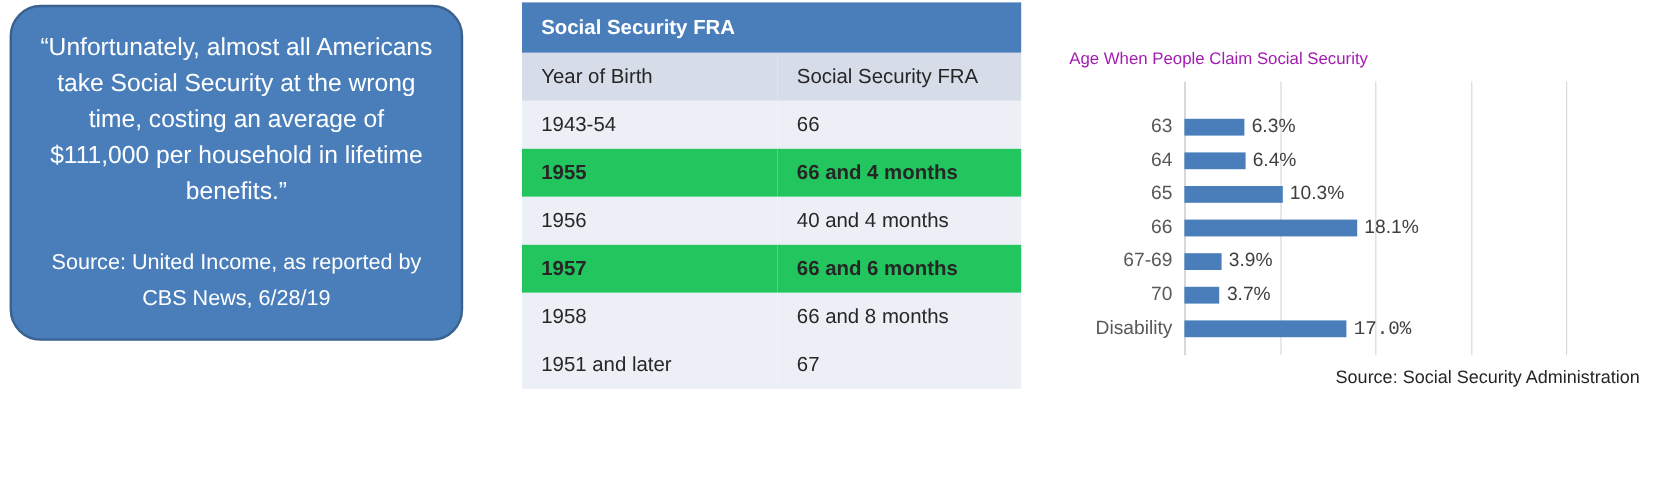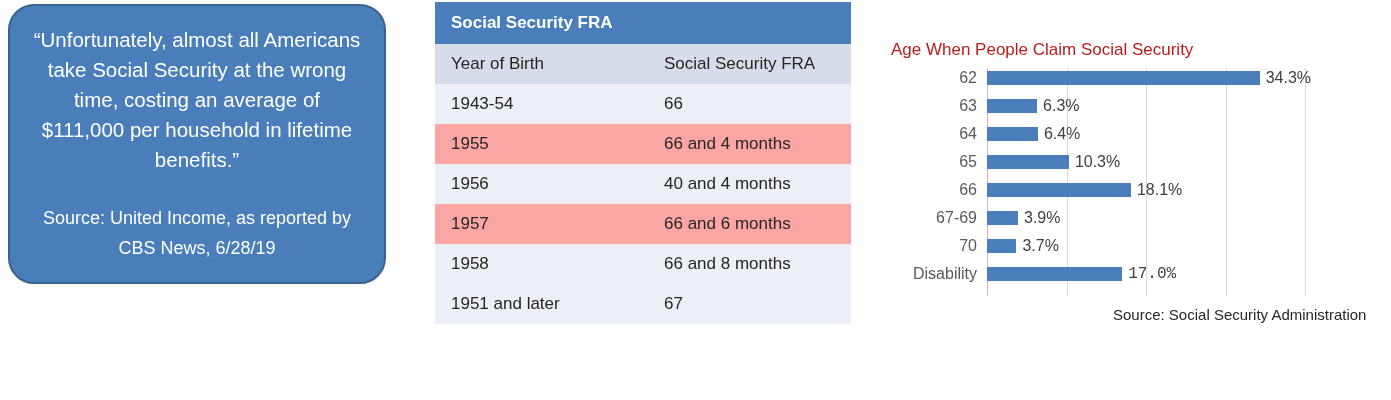--- a/index.html
+++ b/index.html
@@ -73,40 +73,41 @@
   }
   #fra-table .colhead td {
     background: #d6dce8;
     color: #262626;
     font-weight: normal;
   }
   #fra-table tbody tr.odd td {
     background: #eceff5;
   }
   #fra-table tbody tr.even td {
-    background: #fca5a5;
+    background: #22c55e;
+    font-weight: bold;
   }
   #fra-table col.c1 { width: 213px; }
   #fra-table col.c2 { width: 203px; }
 
   
   #chart-panel {
     position: absolute;
     left: 875px;
     top: 2px;
     width: 458px;
     height: 320px;
     background: #ffffff;
   }
   #chart-title {
     position: absolute;
     left: 16px;
     top: 38px;
-    font-size: 17px;
-    color: #b91c1c;
+    font-size: 14px;
+    color: #a21caf;
   }
   #plot {
     position: absolute;
     left: 16px;
     top: 62px;
     width: 440px;
     height: 240px;
   }
   .gridline {
     position: absolute;
@@ -211,25 +212,20 @@
 </table>
 
 <div id="chart-panel">
   <div id="chart-title">Age When People Claim Social Security</div>
   <div id="plot">
       <div class="gridline" style="left: 175.5px;"></div>
       <div class="gridline" style="left: 255px;"></div>
       <div class="gridline" style="left: 334.5px;"></div>
       <div class="gridline" style="left: 414px;"></div>
       <div class="axis-line" style="left: 96px;"></div>
-      <div class="bar-row" style="top: 0px;">
-        <div class="bar-label">62</div>
-        <div class="bar" style="width: 272.685px; background: rgb(74, 126, 187);"></div>
-        <div class="bar-value" style="left: 374.685px;">34.3%</div>
-      </div>
       <div class="bar-row" style="top: 28px;">
         <div class="bar-label">63</div>
         <div class="bar" style="width: 50.085px; background: rgb(74, 126, 187);"></div>
         <div class="bar-value" style="left: 152.085px;">6.3%</div>
       </div>
       <div class="bar-row" style="top: 56px;">
         <div class="bar-label">64</div>
         <div class="bar" style="width: 50.88px; background: rgb(74, 126, 187);"></div>
         <div class="bar-value" style="left: 152.88px;">6.4%</div>
       </div>

